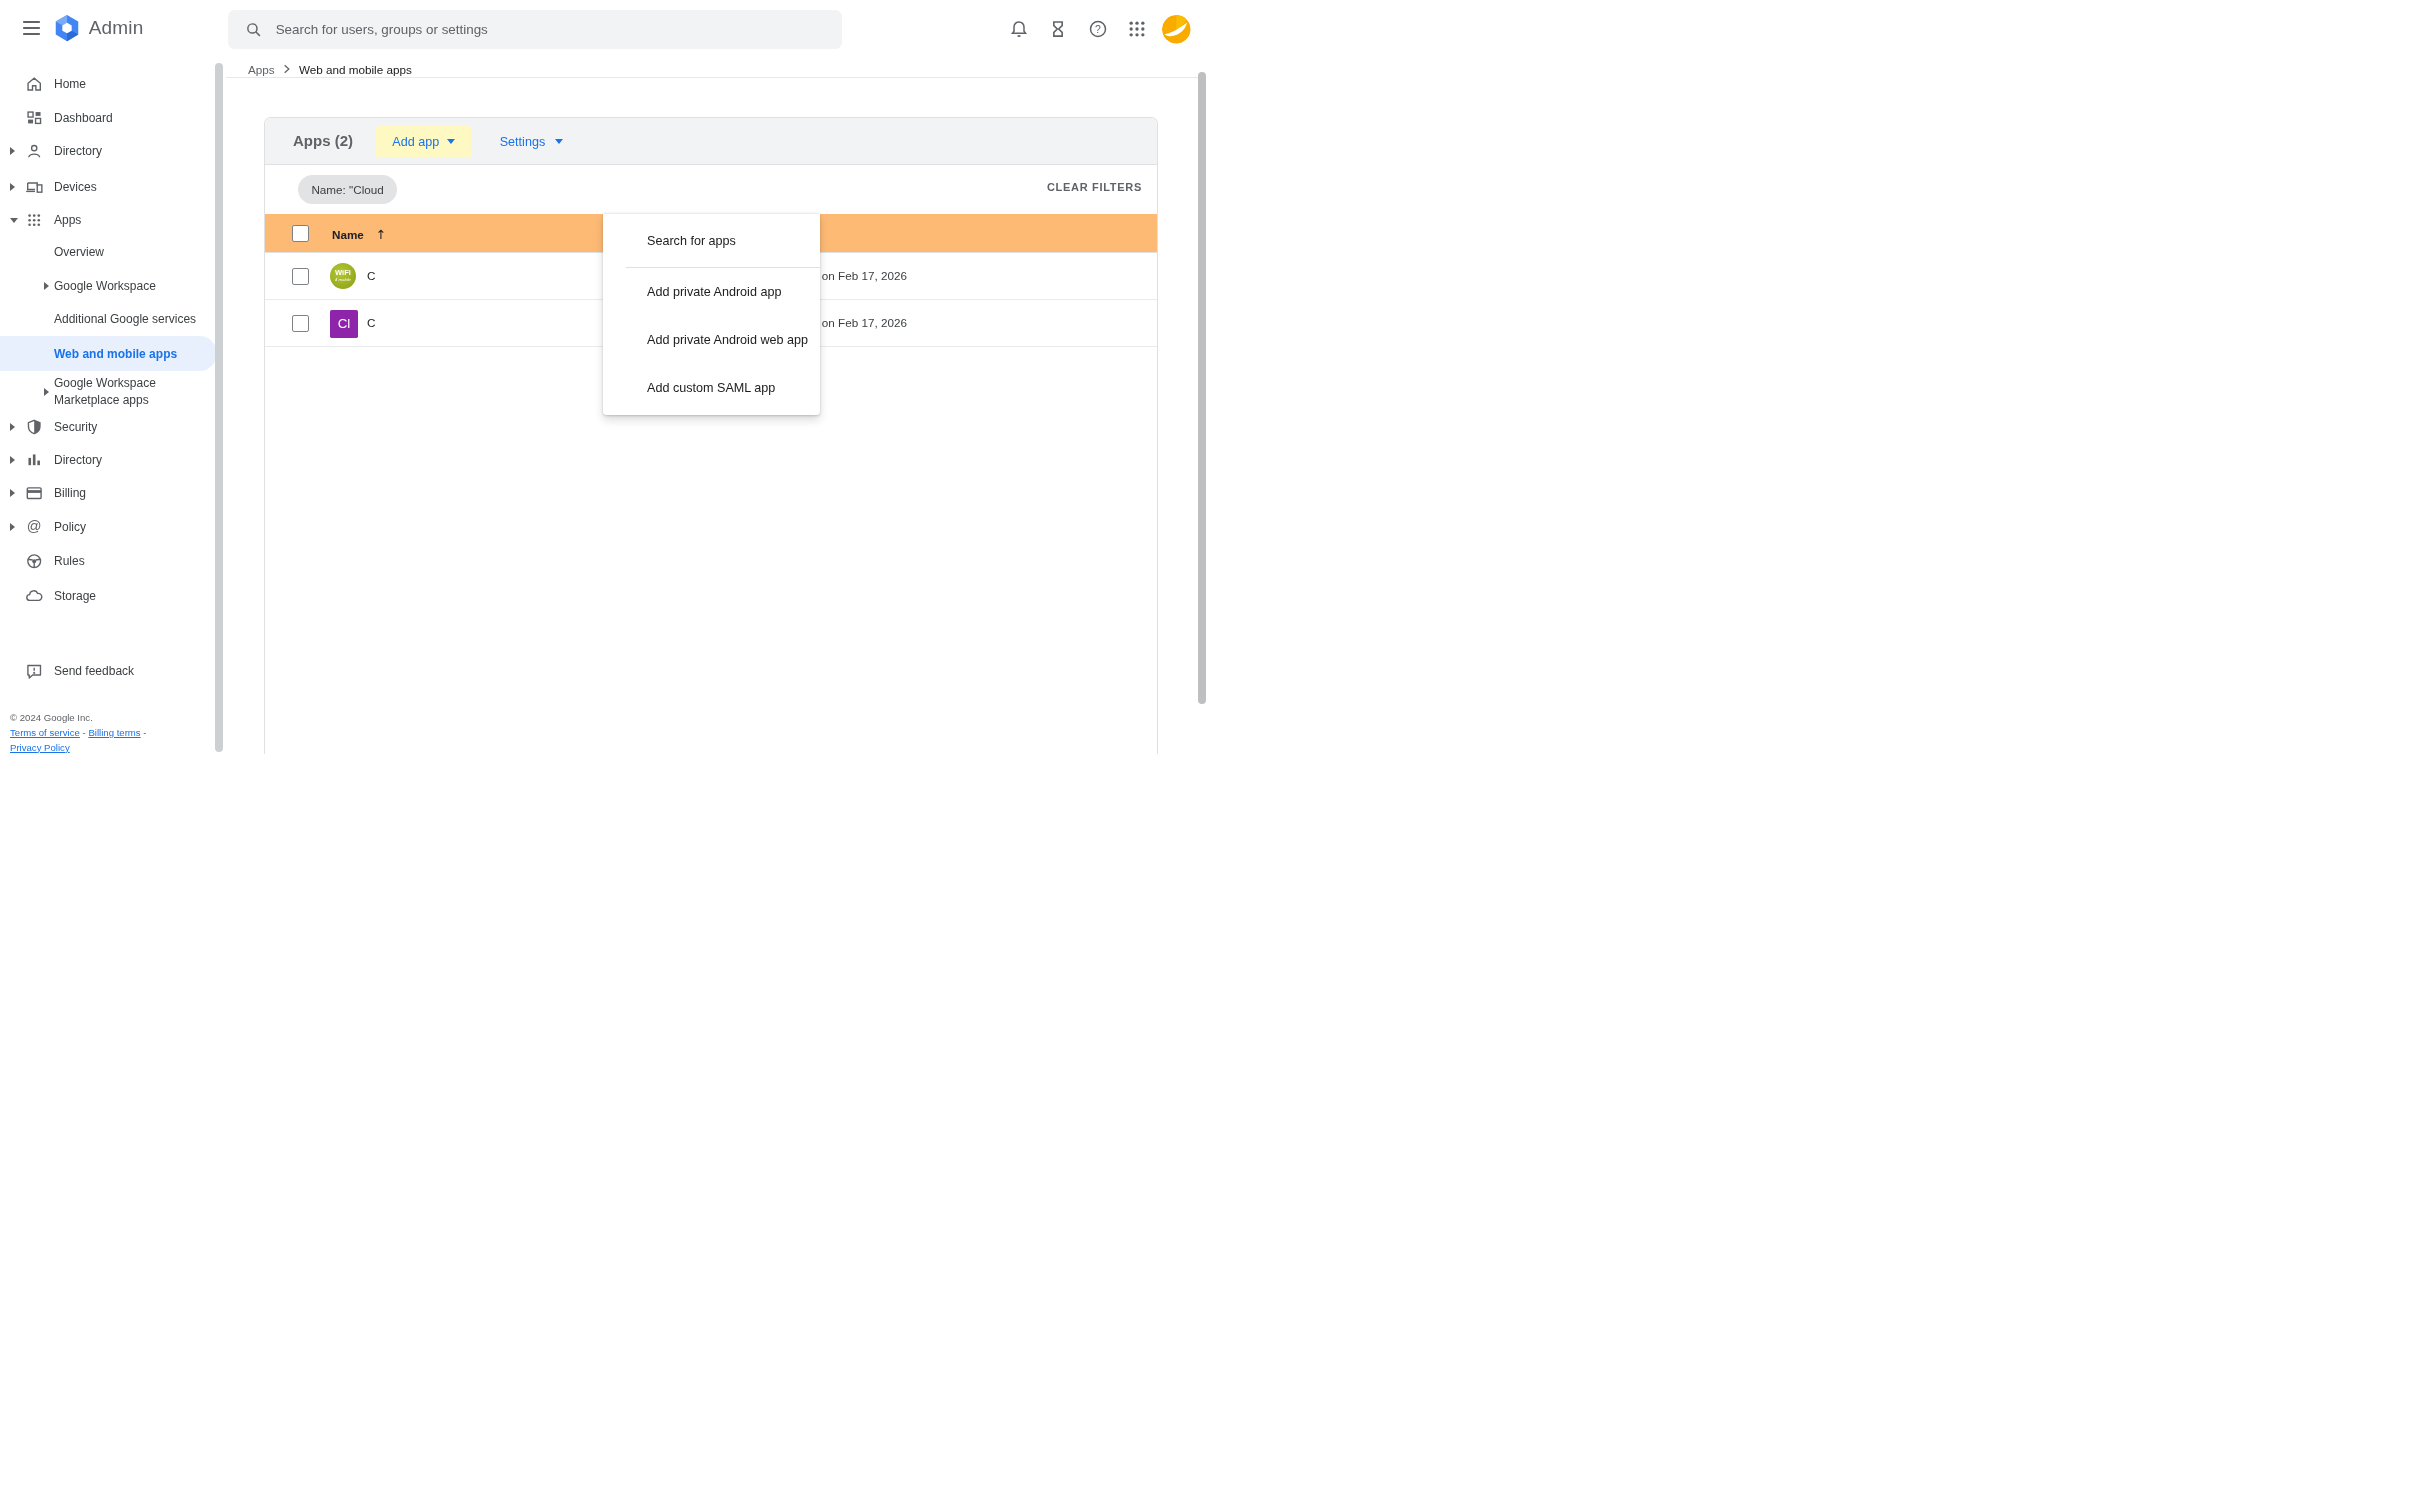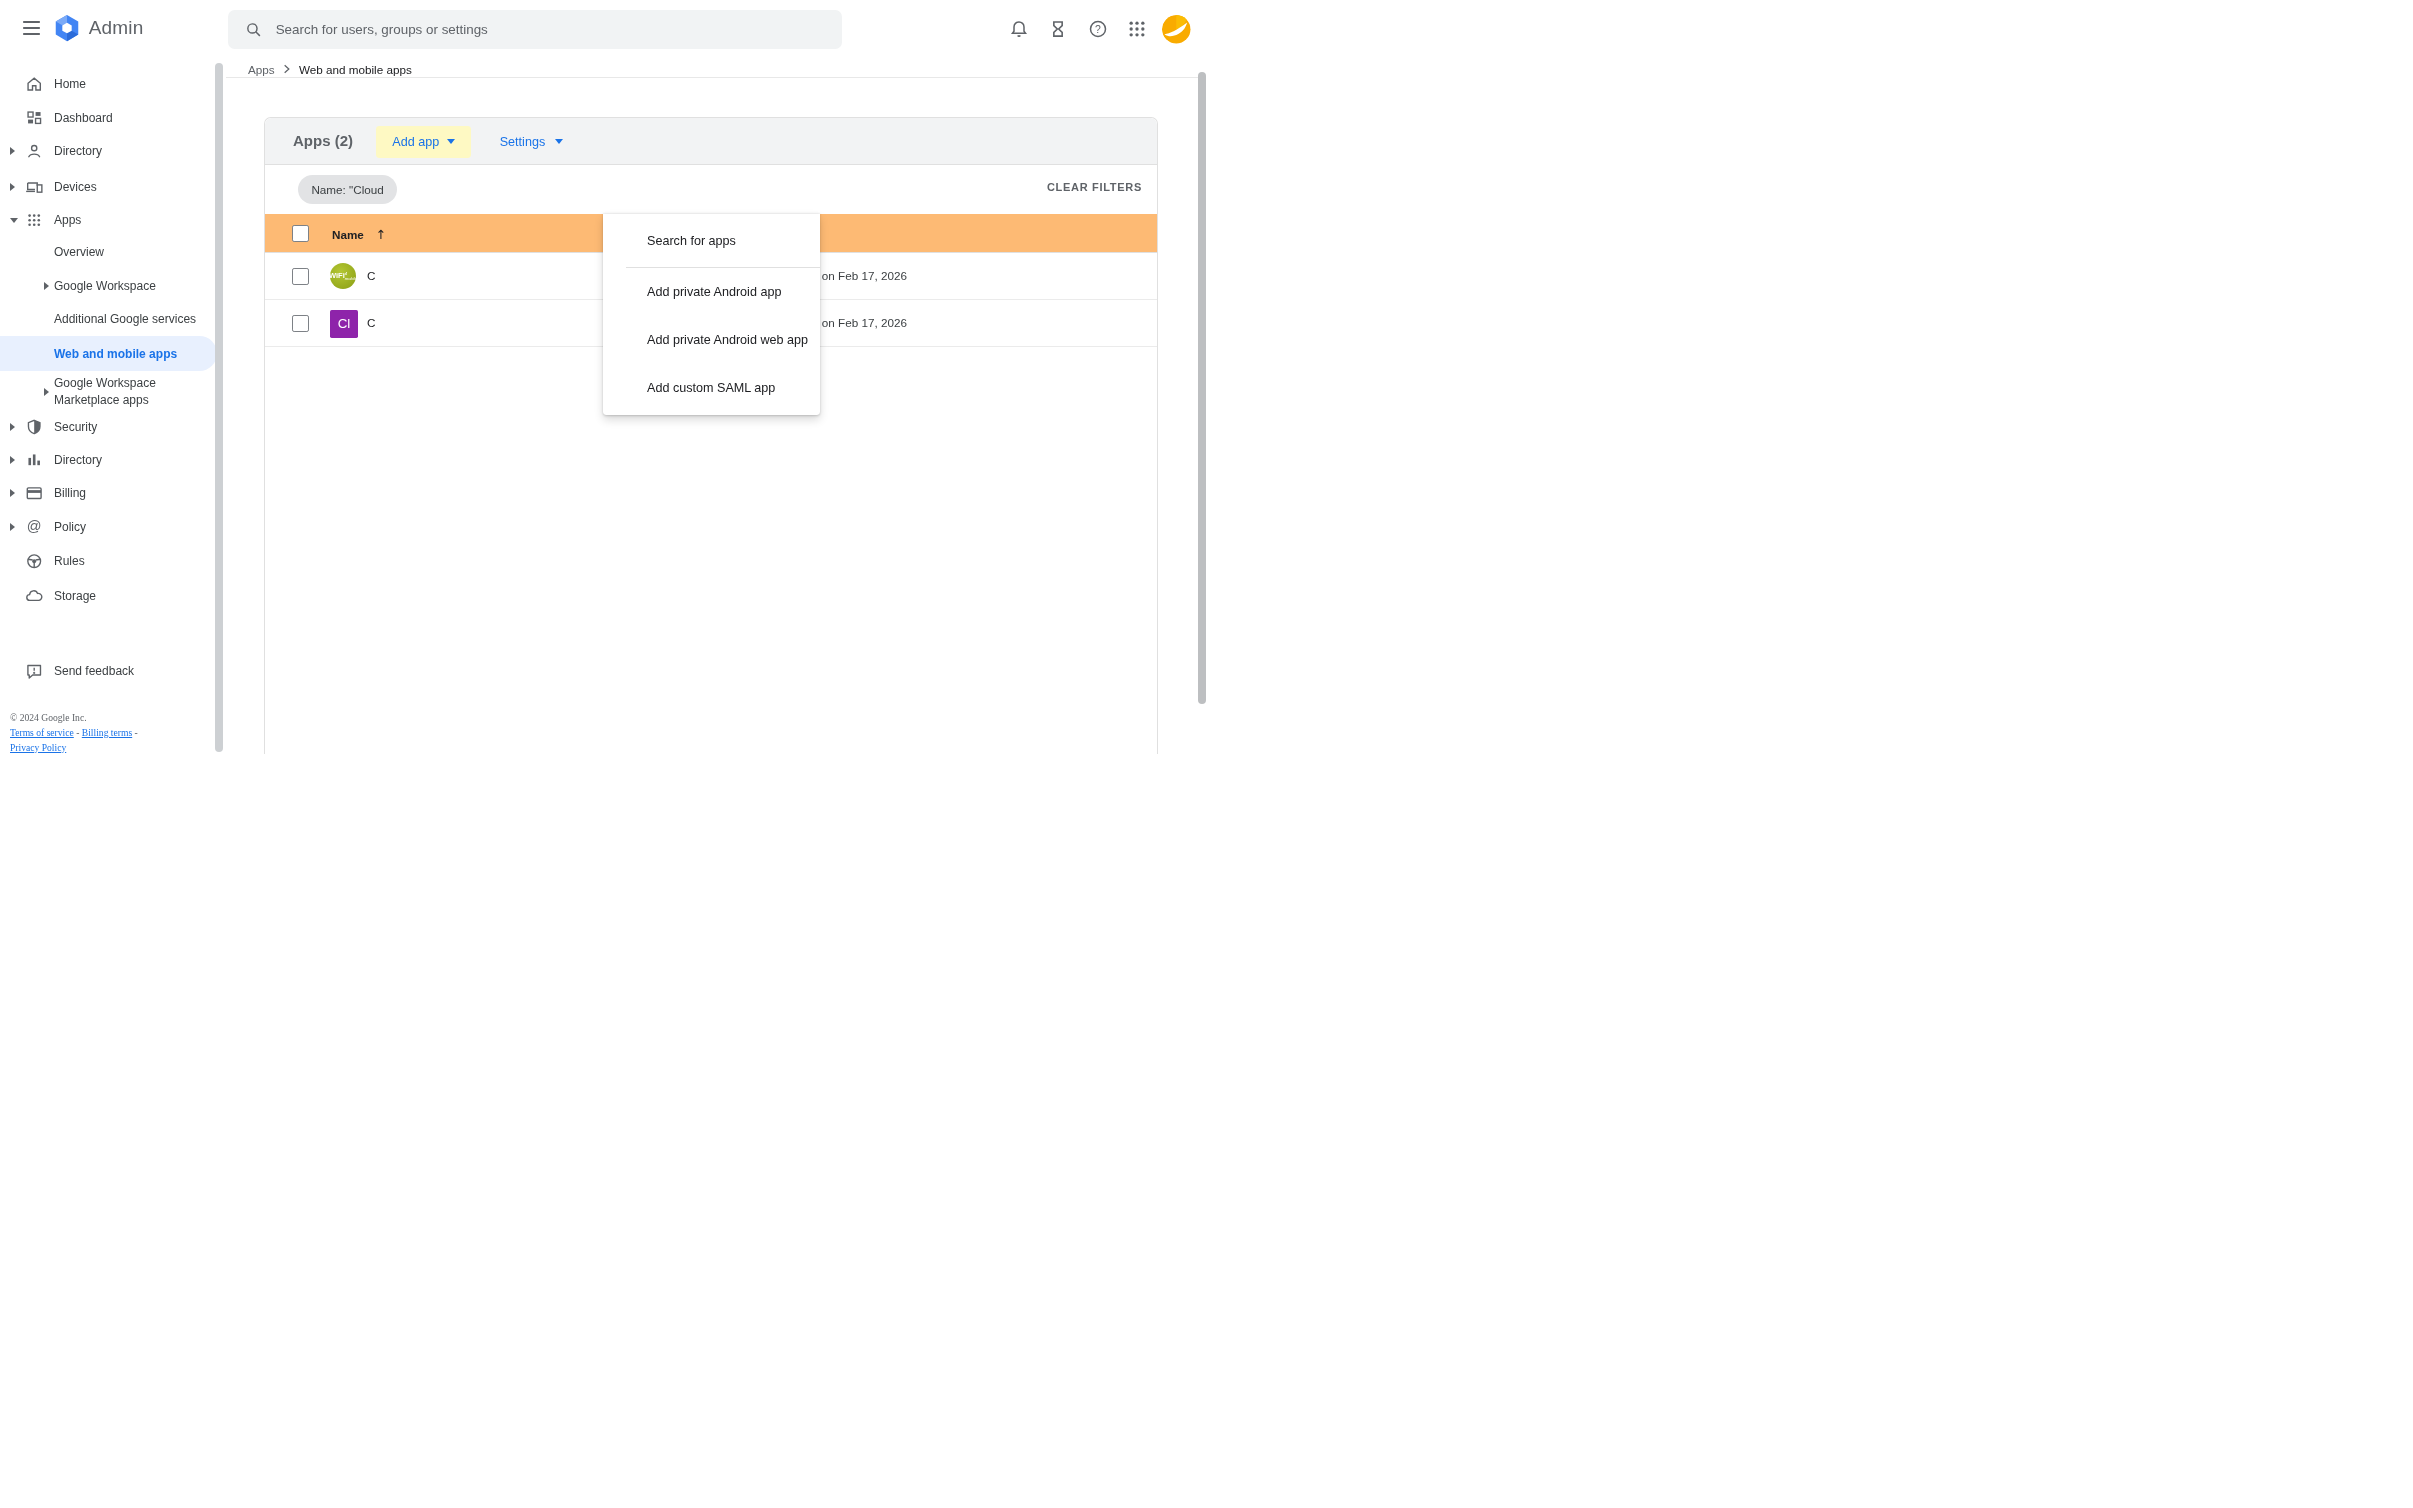--- a/index.html
+++ b/index.html
@@ -30,21 +30,21 @@
   .sb-arrow.down{border-width:5px 4.2px 0 4.2px;border-color:#5f6368 transparent transparent transparent;}
   .sb-arrow.sub{left:44px;}
   .sb-ic{position:absolute;left:25px;width:18.4px;height:18.4px;}
   .sb-label{position:absolute;left:54px;font-size:12px;color:#3c4043;white-space:nowrap;}
   .sb-item.selected{background:#e8f0fe;border-radius:0 17.6px 17.6px 0;height:35px;}
   .sb-item.selected .sb-label{color:#1a73e8;font-weight:bold;}
   .sb-label.two-line{line-height:17px;}
   #sb-scroll{position:absolute;left:215px;top:4.2px;width:7.5px;height:689px;background:#cdd0d3;border-radius:4.2px;cursor:pointer;}
 
   
-  .sb-footer-copy{position:absolute;left:10px;font-size:9.6px;color:#5f6368;line-height:14.7px;font-family:Liberation Serif, serif;}
+  .sb-footer-copy{position:absolute;left:10px;font-size:9.6px;color:#5f6368;line-height:14.7px;}
   .sb-footer-copy a{color:#1a73e8;text-decoration:underline;cursor:pointer;}
 
   
   #main{position:absolute;left:226px;top:59px;width:980px;height:696px;background:#fff;}
   .breadcrumb{position:absolute;left:22px;top:1.7px;height:17px;display:flex;align-items:center;font-size:11.7px;}
   .bc-parent{color:#5f6368;cursor:pointer;}
   .bc-current{color:#202124;}
   .bc-sep{margin:0 8.4px;display:flex;align-items:center;}
   .bc-divider{position:absolute;left:0;top:18.4px;width:980px;height:0.8px;background:#e8e8e8;}
 
@@ -72,21 +72,21 @@
   .checkbox{position:absolute;width:17px;height:17px;border:1.7px solid #7d8186;border-radius:2.1px;background:#fff;cursor:pointer;}
   .col-name{position:absolute;left:67px;top:12.6px;font-size:11.7px;color:#202124;font-weight:bold;cursor:pointer;
             display:flex;align-items:center;gap:11.7px;}
   .sort-arrow{font-family:"DejaVu Sans",sans-serif;font-size:12.6px;color:#202124;font-weight:normal;}
   .col-gray{position:absolute;top:12.6px;font-size:11.7px;color:#5f6368;}
 
   .t-row{position:absolute;left:0;width:100%;height:47px;background:#fff;border-bottom:0.8px solid #ebebeb;cursor:pointer;}
   .cell-text{position:absolute;font-size:11.7px;color:#3c4043;top:16px;white-space:nowrap;}
   .app-icon-wifi{position:absolute;left:65px;top:10px;width:26px;height:26px;border-radius:50%;
                  background:radial-gradient(circle at 40% 35%,#b4c733,#92a61a 80%);
-                 display:flex;flex-direction:row;align-items:center;justify-content:center;color:#fff;}
+                 display:flex;flex-direction:column;align-items:center;justify-content:center;color:#fff;}
   .wifi-main{font-size:7.5px;font-weight:bold;line-height:6.7px;}
   .wifi-sub{font-size:4.2px;font-style:italic;line-height:5px;}
   .app-icon-cl{position:absolute;left:65px;top:9.6px;width:28px;height:28px;background:#8e24aa;border-radius:1.7px;
                display:flex;align-items:center;justify-content:center;color:#fff;font-size:13.4px;}
 
   
   #dropdown{position:absolute;left:377px;top:155px;width:217px;height:201px;background:#fff;z-index:50;
             border-radius:0 0 3.4px 3.4px;box-shadow:0 0.8px 2.5px rgba(0,0,0,.18),0 4.2px 10px rgba(0,0,0,.14);padding-left:23px;}
   .dd-item{display:flex;align-items:center;padding-left:21px;font-size:12.6px;color:#202124;cursor:pointer;}
   #dd-first{height:54px;border-bottom:0.8px solid #e0e0e0;}

